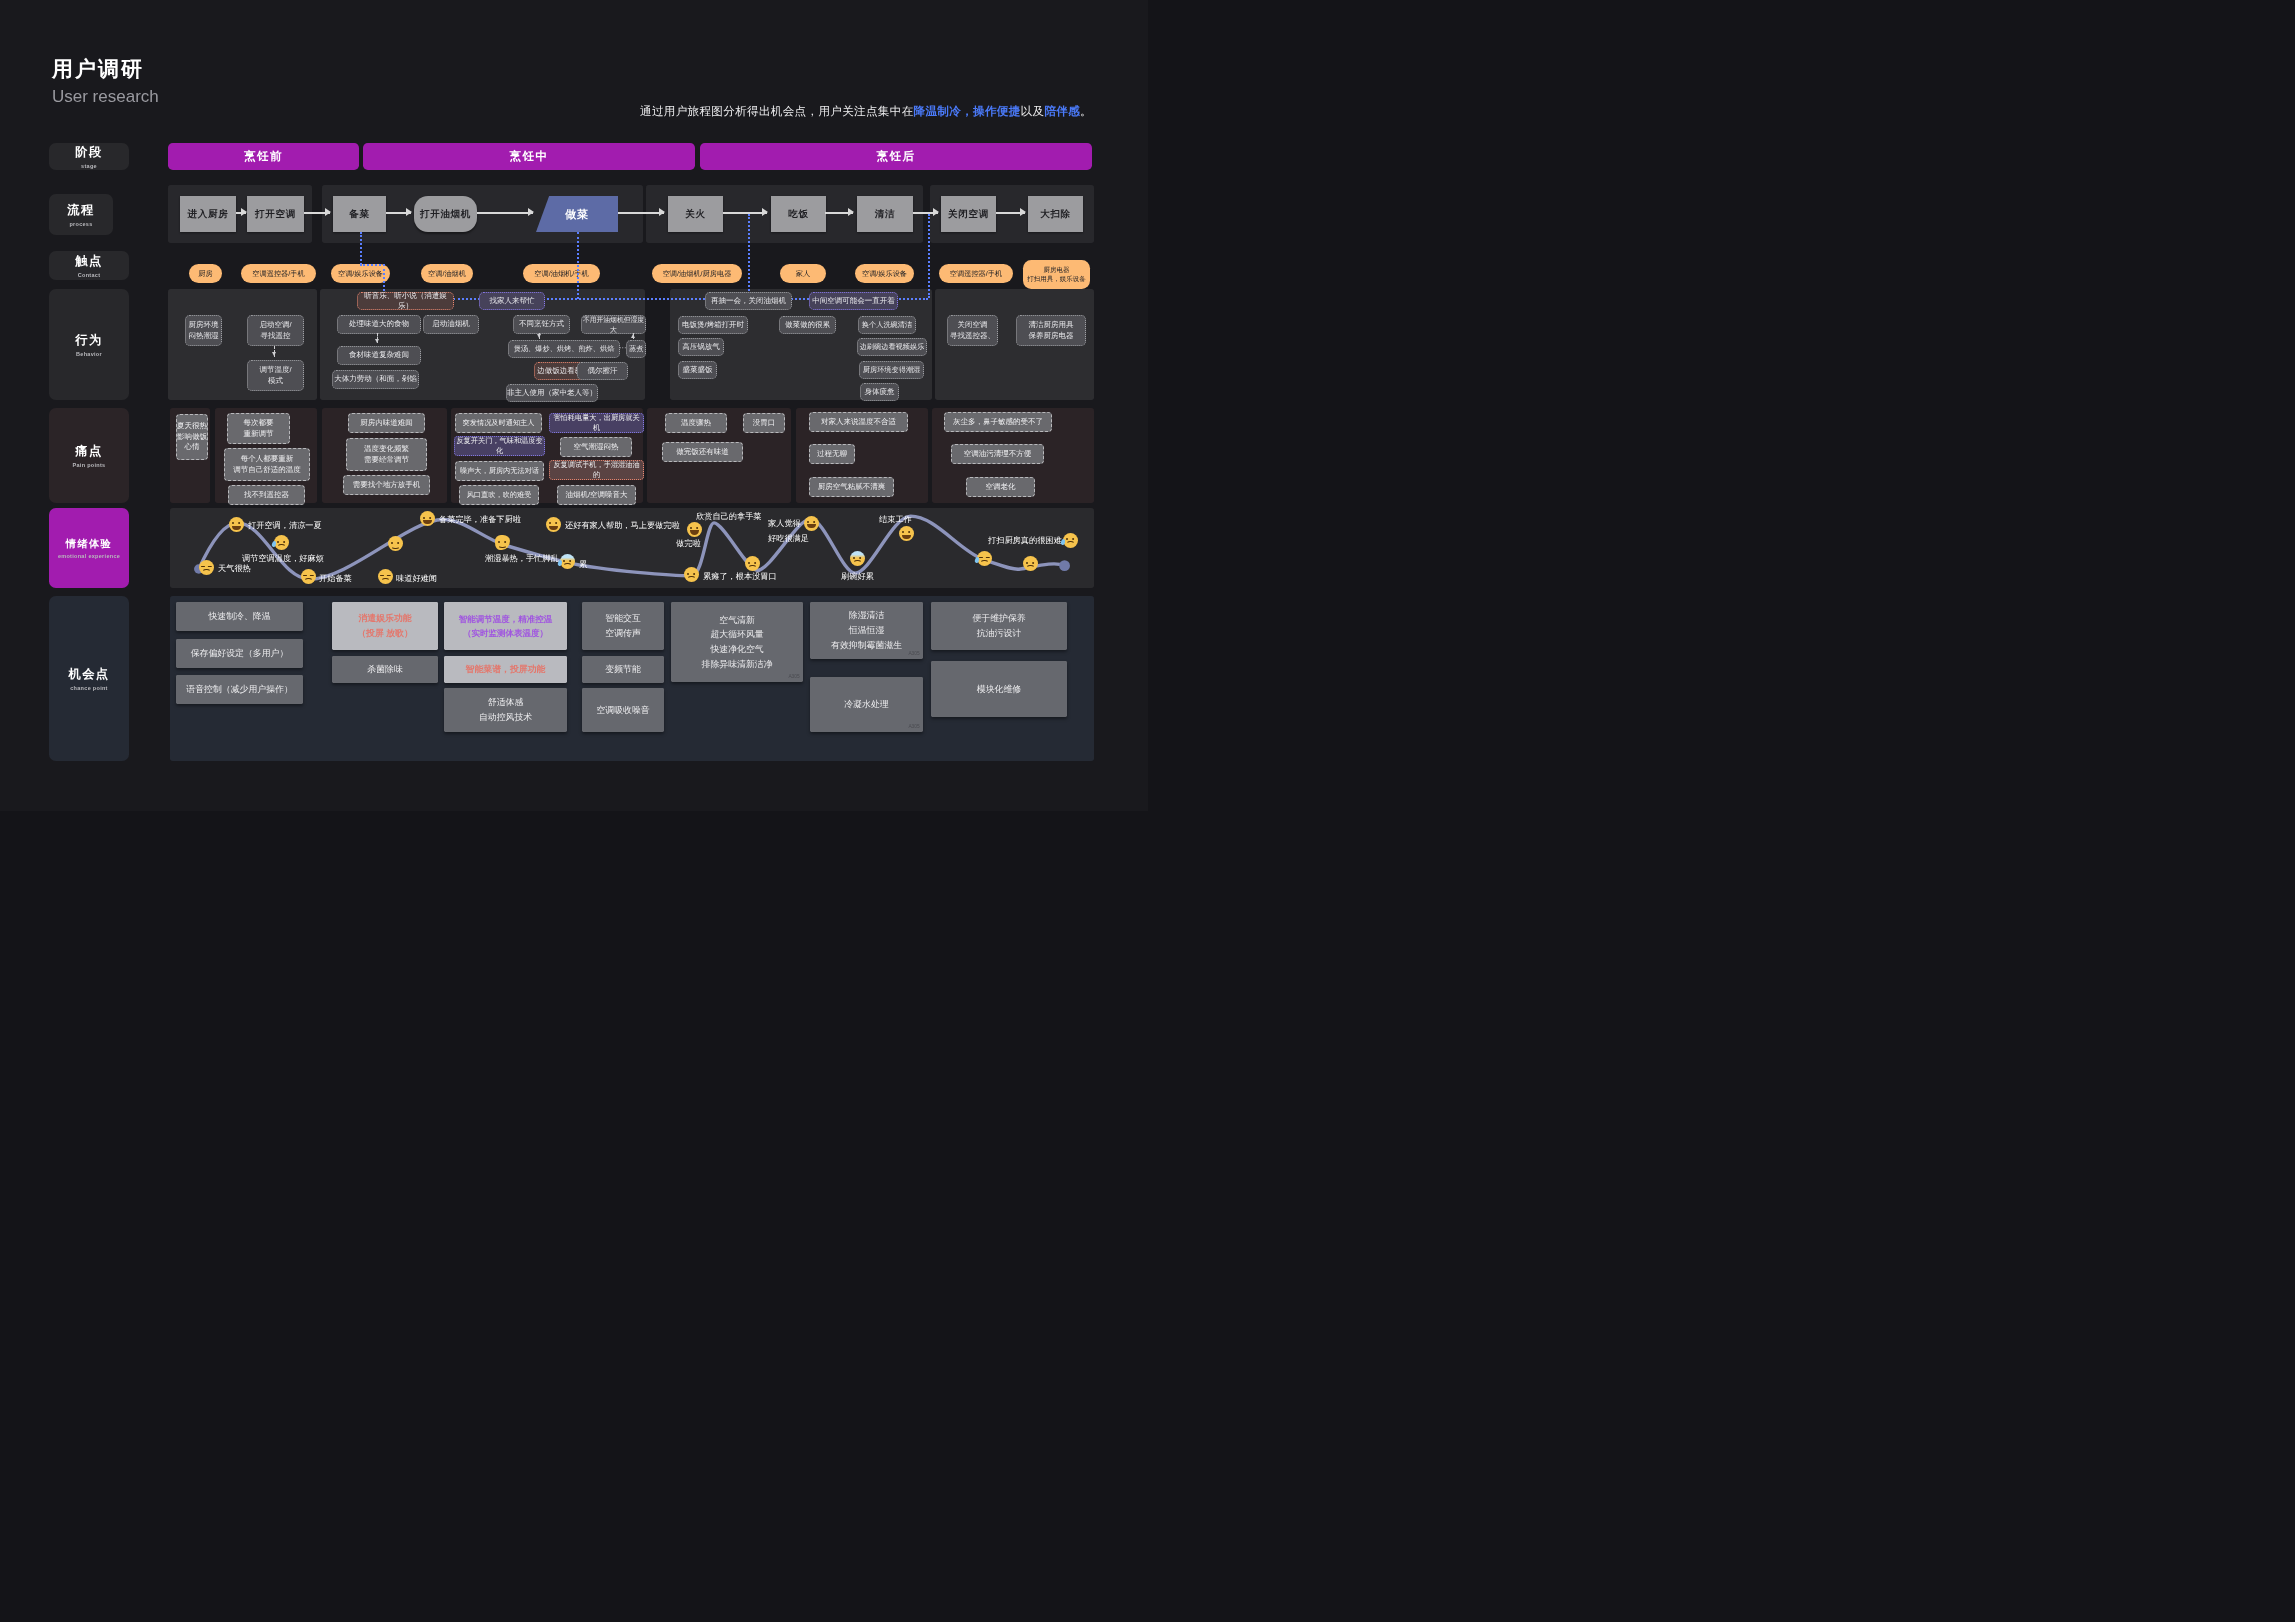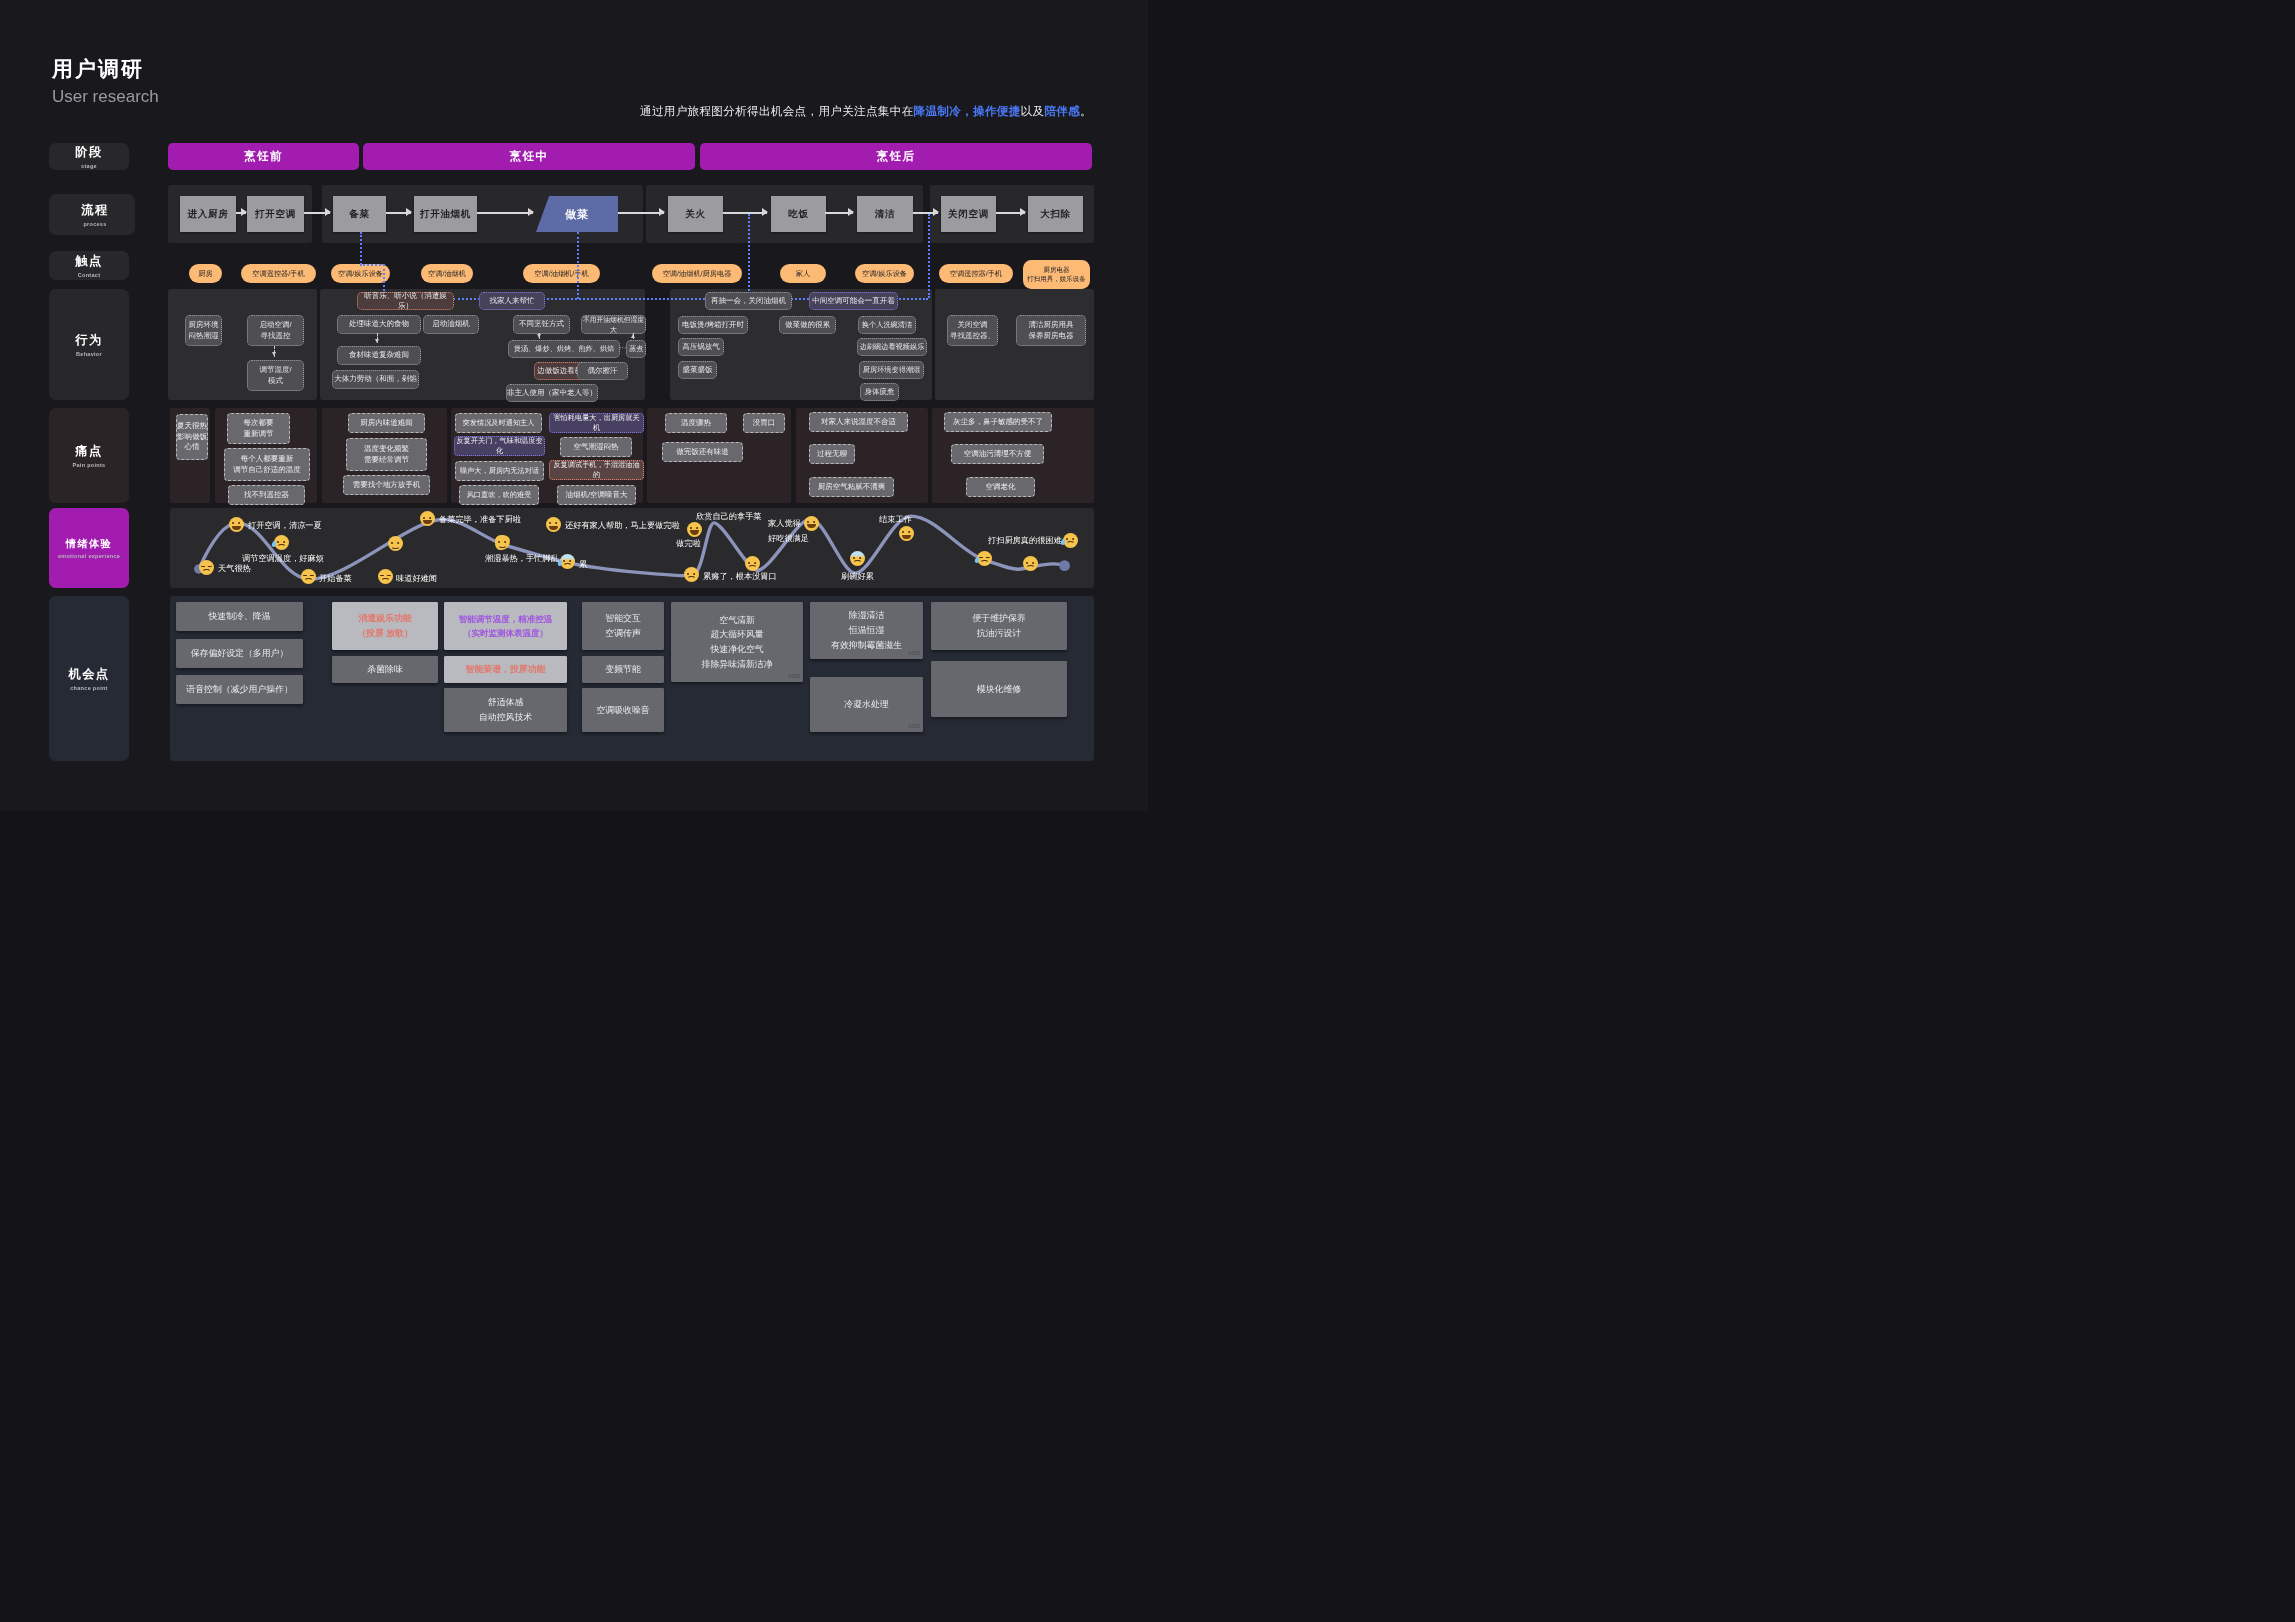--- a/index.html
+++ b/index.html
@@ -71,21 +71,21 @@
   </div>
 
   <div class="annot" style="right:56px;top:104px;">
     <span>通过用户旅程图分析得出机会点，用户关注点集中在</span><span class="kw">降温制冷，</span><span class="kw">操作便捷</span><span>以及</span><span class="kw">陪伴感</span><span>。</span>
   </div>
 
   <div class="sidebox abs" style="left:49px;top:143px;width:80px;height:27px;">
     <div class="zh">阶段</div>
     <div class="en">stage</div>
   </div>
-  <div class="sidebox abs" style="left:49px;top:194px;width:80px;height:41px;padding-left:6px;">
+  <div class="sidebox abs" style="left:49px;top:194px;width:64px;height:41px;">
     <div class="zh">流程</div>
     <div class="en">process</div>
   </div>
   <div class="sidebox abs" style="left:49px;top:251px;width:80px;height:29px;">
     <div class="zh">触点</div>
     <div class="en">Contact</div>
   </div>
   <div class="sidebox abs" style="left:49px;top:289px;width:80px;height:111px;">
     <div class="zh">行为</div>
     <div class="en">Behavior</div>
@@ -108,21 +108,21 @@
   <div class="stagehead abs" style="left:700px;top:143px;width:392px;height:27px;">烹饪后</div>
 
   <div class="panel abs" style="left:168px;top:185px;width:144px;height:58px;"></div>
   <div class="panel abs" style="left:322px;top:185px;width:321px;height:58px;"></div>
   <div class="panel abs" style="left:646px;top:185px;width:277px;height:58px;"></div>
   <div class="panel abs" style="left:930px;top:185px;width:164px;height:58px;"></div>
 
   <div class="pbox abs" style="left:180px;top:196px;width:56px;height:36px;">进入厨房</div>
   <div class="pbox abs" style="left:247px;top:196px;width:57px;height:36px;">打开空调</div>
   <div class="pbox abs" style="left:333px;top:196px;width:53px;height:36px;">备菜</div>
-  <div class="pbox abs" style="left:414px;top:196px;width:63px;height:36px;">打开油烟机</div>
+  <div class="pbox abs" style="left:414px;top:196px;width:63px;height:36px;border-radius:14px;">打开油烟机</div>
   <div class="pbox blue abs" style="left:536px;top:196px;width:82px;height:36px;">做菜</div>
   <div class="pbox abs" style="left:668px;top:196px;width:55px;height:36px;">关火</div>
   <div class="pbox abs" style="left:771px;top:196px;width:55px;height:36px;">吃饭</div>
   <div class="pbox abs" style="left:857px;top:196px;width:56px;height:36px;">清洁</div>
   <div class="pbox abs" style="left:941px;top:196px;width:55px;height:36px;">关闭空调</div>
   <div class="pbox abs" style="left:1028px;top:196px;width:55px;height:36px;">大扫除</div>
 
   <div class="parrow" style="left:236px;top:212px;width:9.5px;"></div>
   <div class="parrow" style="left:304px;top:212px;width:26px;"></div>
   <div class="parrow" style="left:386px;top:212px;width:24.5px;"></div>

